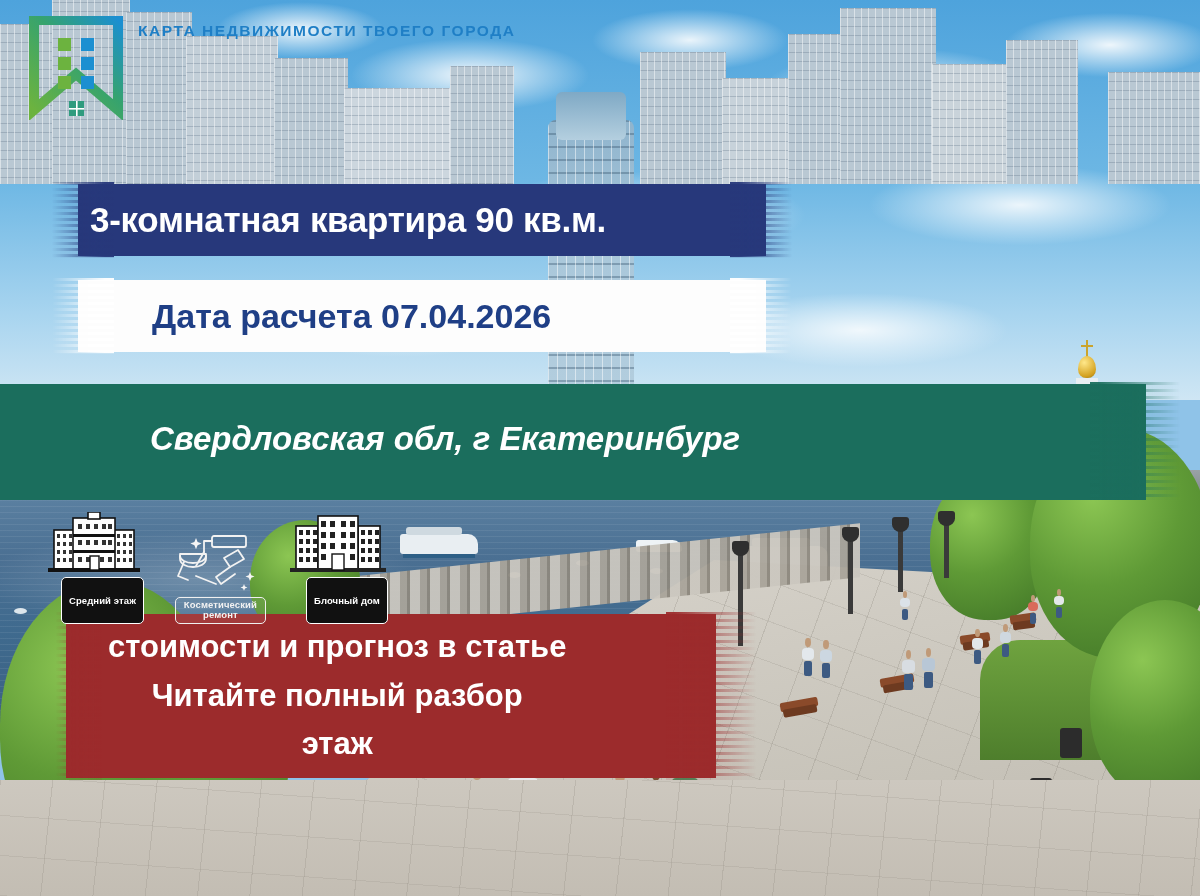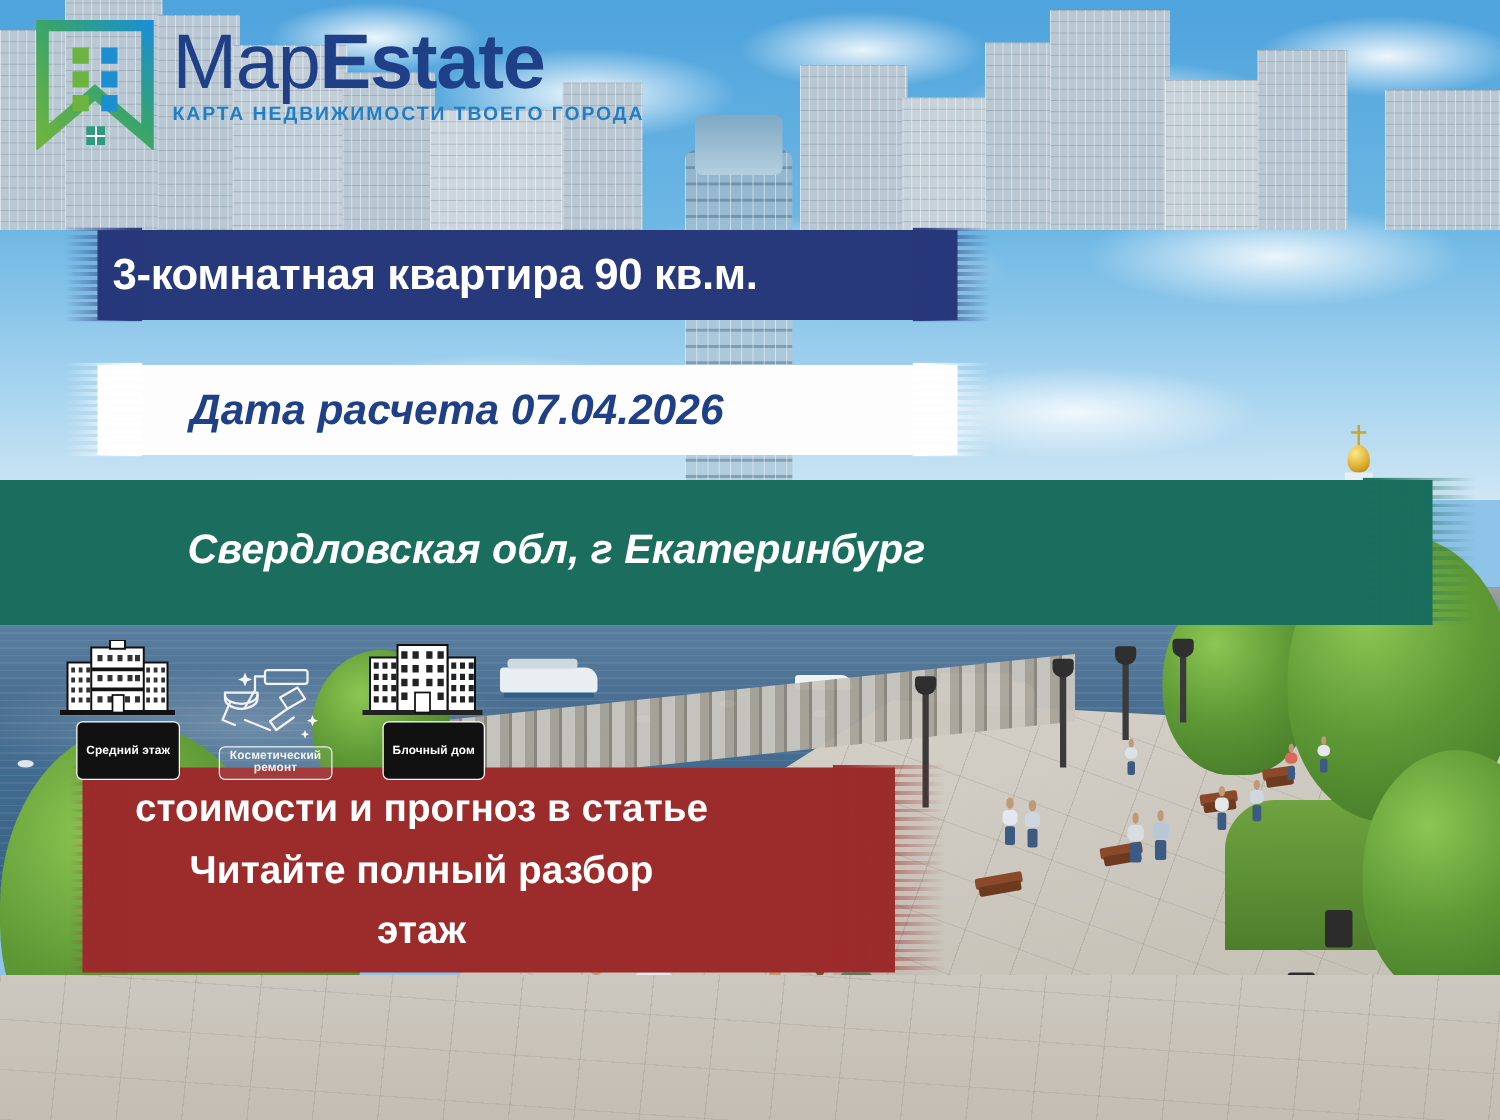--- a/index.html
+++ b/index.html
@@ -209,21 +209,21 @@
   .ink .frayL, .ink .frayR{ position:absolute; top:0; bottom:0; width:62px; }
 
   .b-navy{ left:52px; top:168px; width:740px; height:104px; }
   .b-navy .core{ left:26px; right:26px; top:16px; bottom:16px; background:#27387b; }
   .b-navy .frayL{ left:0; background:repeating-linear-gradient(180deg, rgba(39,56,123,.95) 0 3px, rgba(39,56,123,.15) 3px 6px);
       -webkit-mask-image:linear-gradient(90deg, transparent, #000 85%); mask-image:linear-gradient(90deg, transparent, #000 85%); top:14px; bottom:14px; }
   .b-navy .frayR{ right:0; background:repeating-linear-gradient(180deg, rgba(39,56,123,.95) 0 3px, rgba(39,56,123,.15) 3px 6px);
       -webkit-mask-image:linear-gradient(270deg, transparent, #000 85%); mask-image:linear-gradient(270deg, transparent, #000 85%); top:14px; bottom:14px; }
   .b-navy .txt{ padding-left:38px; color:#ffffff; font-size:35px; font-weight:700; letter-spacing:-.3px; }
 
-  .b-white{ left:52px; top:284px; width:740px; height:88px;font-style:italic; }
+  .b-white{ left:52px; top:272px; width:740px; height:88px; }
   .b-white .core{ left:26px; right:26px; top:8px; bottom:8px; background:#fdfdfd; }
   .b-white .frayL{ left:0; top:6px; bottom:6px; background:repeating-linear-gradient(180deg, rgba(255,255,255,.97) 0 3px, rgba(255,255,255,.2) 3px 6px);
       -webkit-mask-image:linear-gradient(90deg, transparent, #000 85%); mask-image:linear-gradient(90deg, transparent, #000 85%); }
   .b-white .frayR{ right:0; top:6px; bottom:6px; background:repeating-linear-gradient(180deg, rgba(255,255,255,.97) 0 3px, rgba(255,255,255,.2) 3px 6px);
       -webkit-mask-image:linear-gradient(270deg, transparent, #000 85%); mask-image:linear-gradient(270deg, transparent, #000 85%); }
   .b-white .txt{ padding-left:100px; color:#1f3f86; font-size:34px; font-weight:700; }
 
   .b-green{ left:0px; top:378px; width:1180px; height:122px;font-style:italic; }
   .b-green .core{ left:0; right:34px; top:6px; bottom:0px; background:#1b6e5d; }
   .b-green .frayR{ right:0; top:4px; bottom:0; width:90px;
@@ -425,23 +425,20 @@
         <rect x="30" y="41" width="13" height="13" fill="#6cb33f"></rect>
         <rect x="53" y="41" width="13" height="13" fill="#1b8fd1"></rect>
         <rect x="30" y="60" width="13" height="13" fill="#6cb33f"></rect>
         <rect x="53" y="60" width="13" height="13" fill="#1b8fd1"></rect>
         <rect x="41" y="85" width="15" height="15" fill="#2f9b7e"></rect>
         <rect x="48" y="85" width="1.6" height="15" fill="#ffffff"></rect>
         <rect x="41" y="92" width="15" height="1.6" fill="#ffffff"></rect>
       </svg>
     </div>
     <div class="logo-text">
-      <div class="logo-word">
-        <span class="light">Map</span><span>Estate</span>
-      </div>
       <div class="logo-sub">КАРТА НЕДВИЖИМОСТИ ТВОЕГО ГОРОДА</div>
     </div>
   </div>
 
   <div class="banner b-navy">
     <div class="ink">
       <div class="core"></div>
         <div class="frayL"></div>
         <div class="frayR"></div>
     </div>

